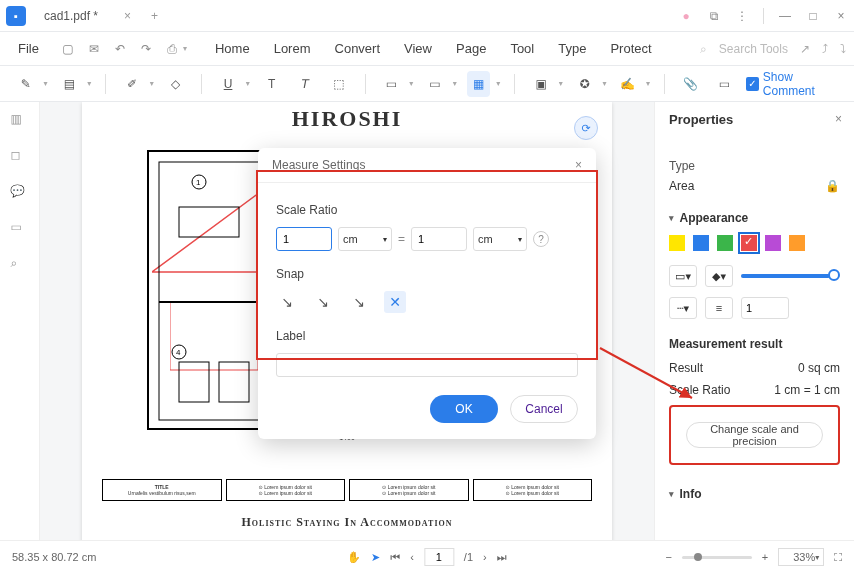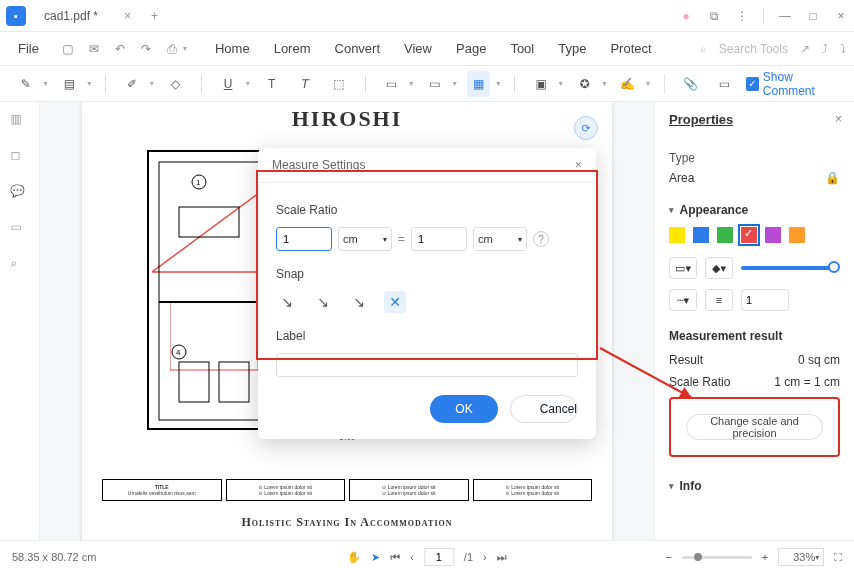--- a/index.html
+++ b/index.html
@@ -38,21 +38,21 @@
 .doc-title { text-align:center; font-family: 'Times New Roman', serif; font-size: 22px; font-weight:700; letter-spacing:2px; margin-top:4px; }
 .floorplan { margin: 18px auto 0; width: 400px; }
 .fp-box { border: 2px solid #000; height: 280px; position:relative; }
 .redshape1 { position:absolute; left:70px; top:85px; width:190px; height:90px; }
 .redshape2 { position:absolute; left:88px; top:200px; width:90px; height:70px; }
 .lorem-sec { display:flex; gap:4px; margin-top:38px; padding: 0 20px; }
 .lorem-col { flex:1; border:1px solid #000; padding:4px; font-size:5px; text-align:center; }
 .subtitle { text-align:center; font-family:'Times New Roman',serif; font-variant: small-caps; font-size:12px; font-weight:700; margin-top:14px; letter-spacing:1px; }
 
 .props { width: 200px; border-left:1px solid #eee; padding: 10px 14px; position:relative;}
-.props h3 { font-size:13px; font-weight:600; margin-bottom:24px;text-decoration:underline; }
+.props h3 { font-size:13px; font-weight:600; margin-bottom:32px; }
 .props-close { position:absolute; top:10px; right:12px; color:#888; cursor:pointer; }
 .prop-lbl { font-size:12px; color:#555; margin: 10px 0 6px; }
 .prop-row { display:flex; justify-content:space-between; align-items:center; font-size:12px; margin-bottom:8px; }
 .lock { color:#999; }
 .sec-hdr { font-size:12px; font-weight:600; margin: 18px 0 10px; display:flex; align-items:center; gap:6px; }
 .sec-hdr::before { content:"▾"; font-size:9px; color:#666; }
 .swatches { display:flex; gap:8px; margin-bottom:14px; }
 .sw { width:16px; height:16px; cursor:pointer; }
 .sw.sel { outline: 2px solid #1b6ed8; outline-offset:1px; position:relative; }
 .sw.sel::after { content:"✓"; color:#fff; font-size:11px; position:absolute; left:3px; top:0; }
@@ -75,21 +75,21 @@
 .ratio-inp2 { width:56px; height:24px; border:1px solid #ddd; border-radius:3px; padding:0 6px; font-size:11px; }
 .unit-sel { width:54px; height:24px; border:1px solid #ddd; border-radius:3px; font-size:11px; padding:0 4px; display:flex;align-items:center;justify-content:space-between; cursor:pointer;}
 .eq { color:#888; }
 .help { width:16px;height:16px;border:1px solid #ccc;border-radius:50%;display:flex;align-items:center;justify-content:center;font-size:10px;color:#888;cursor:pointer; }
 .snap-row { display:flex; gap:14px; margin-bottom:16px; margin-top:4px; }
 .snap-btn { width:22px;height:22px;display:flex;align-items:center;justify-content:center;cursor:pointer;font-size:14px;color:#555;border-radius:3px; }
 .snap-btn.sel { background:#e7f0fd; color:#2b7de9; }
 .label-inp { width:100%; height:24px; border:1px solid #ddd; border-radius:3px; }
 .dlg-btns { display:flex; justify-content:flex-end; gap:12px; padding: 8px 18px 16px; }
 .btn-ok { width:68px; height:28px; background:#2b7de9; color:#fff; border:none; border-radius:14px; font-size:12px; cursor:pointer; }
-.btn-cancel { width:68px; height:28px; background:#fff; border:1px solid #ddd; border-radius:14px; font-size:12px; cursor:pointer; color:#0f172a;text-align:right; }
+.btn-cancel { width:68px; height:28px; background:#fff; border:1px solid #ddd; border-radius:14px; font-size:12px; cursor:pointer; color:#4c1d95; }
 .dlg-highlight { position:absolute; left:256px; top:170px; width:342px; height:190px; border:2px solid #d93025; z-index:11; pointer-events:none; }
 
 .arrow-svg { position:absolute; left:592px; top:340px; z-index:12; pointer-events:none; }
 
 .statusbar { height:24px; border-top:1px solid #eee; display:flex; align-items:center; padding:16px 12px; font-size:11px; color:#666; }
 .status-center { position:absolute; left:50%; transform:translateX(-50%); display:flex; align-items:center; gap:10px; }
 .page-inp { width:30px; height:18px; border:1px solid #ddd; text-align:center; font-size:11px; }
 .status-right { margin-left:auto; display:flex; align-items:center; gap:10px; }
 .zoom-slider { width:70px; height:3px; background:#ddd; border-radius:2px; position:relative; }
 .zoom-knob { width:8px;height:8px;background:#888;border-radius:50%;position:absolute;left:12px;top:-3px; }

